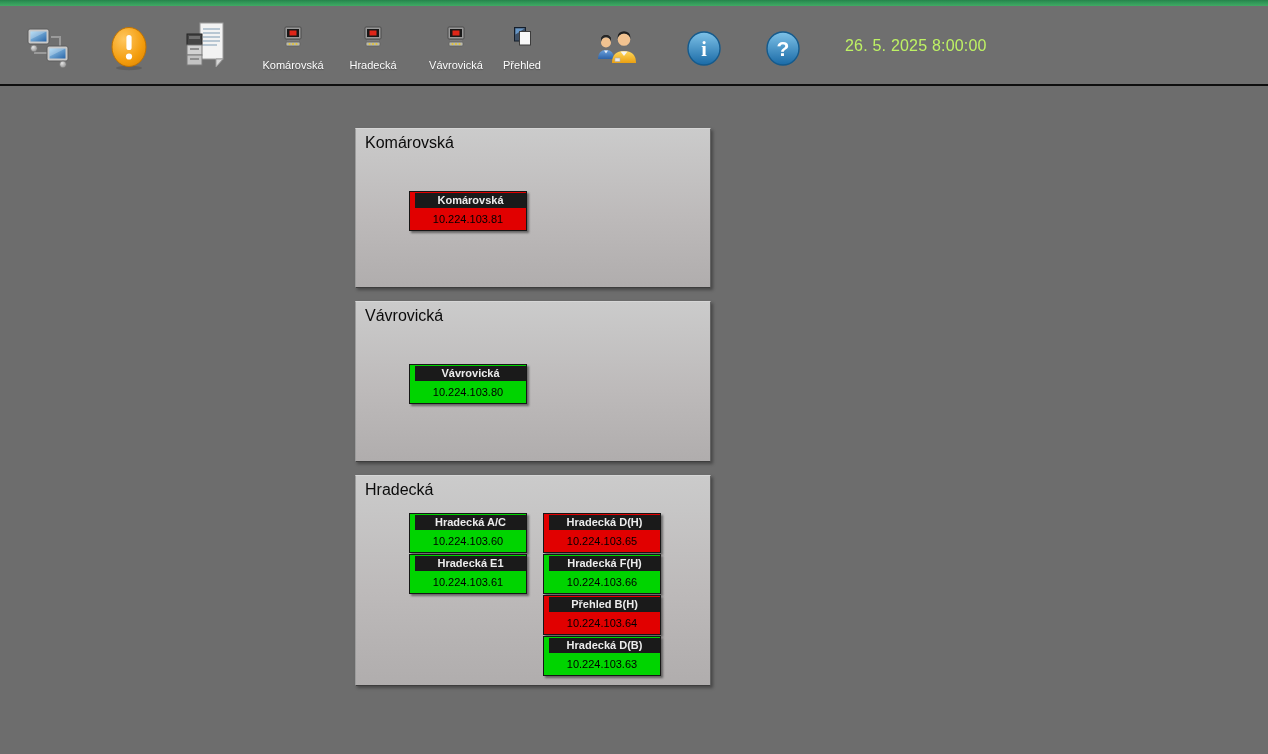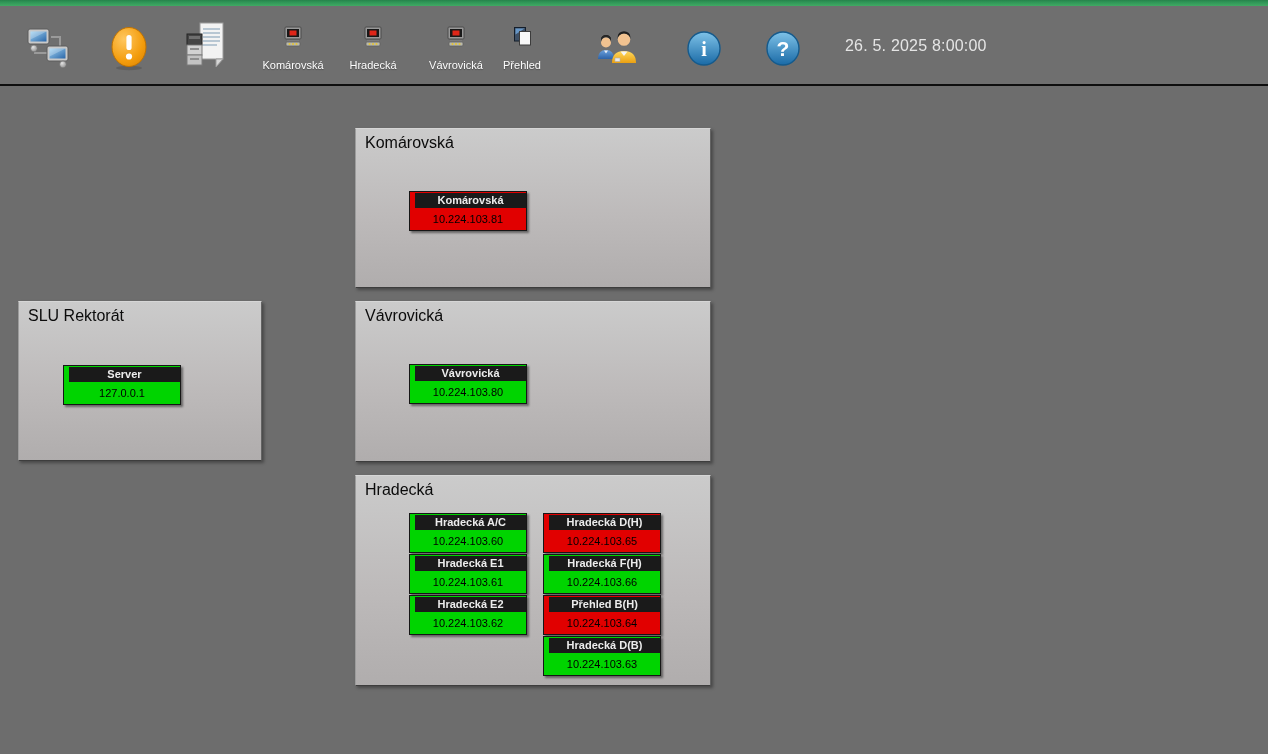--- a/index.html
+++ b/index.html
@@ -25,21 +25,21 @@
   .station-btn{
     position:absolute;top:20px;height:46px;background:none;border:0;padding:0;margin:0;cursor:pointer;
     display:flex;flex-direction:column;align-items:center;justify-content:space-between;
   }
   .station-label{
     color:#fdfdfd;font-size:11px;line-height:13px;white-space:nowrap;
     font-family:"Liberation Sans","DejaVu Sans",sans-serif;
     text-shadow:0 1px 1px rgba(0,0,0,.3);
   }
   .datetime{
-    position:absolute;left:845px;top:31px;color:#e5e5e5;font-size:16px;line-height:18px;
+    position:absolute;left:845px;top:31px;color:#bef264;font-size:16px;line-height:18px;
     letter-spacing:.2px;white-space:nowrap;
   }
 
   
   .main{position:absolute;top:88px;left:0;right:0;bottom:0;background:#6d6d6d;}
   .panel{
     position:absolute;
     background:linear-gradient(180deg,#cbcbcb 0%,#bdbaba 55%,#b0adad 100%);
     border:1px solid #8f8f8f;
     border-top-color:#d6d6d6;border-left-color:#9c9c9c;
@@ -256,29 +256,20 @@
     <div class="panel" id="panel-0">
       <div class="panel-title">Komárovská</div>
       <div class="node-col">
           <div class="node" style="background: rgb(225, 0, 0);">
             <div class="node-name">Komárovská</div>
             <div class="node-ip">10.224.103.81</div>
           </div>
         </div>
     </div>
 
-    <div class="panel" id="panel-1">
-      <div class="panel-title">SLU Rektorát</div>
-      <div class="node-col">
-          <div class="node" style="background: rgb(0, 212, 0);">
-            <div class="node-name">Server</div>
-            <div class="node-ip">127.0.0.1</div>
-          </div>
-        </div>
-    </div>
 
     <div class="panel" id="panel-2">
       <div class="panel-title">Vávrovická</div>
       <div class="node-col">
           <div class="node" style="background: rgb(0, 212, 0);">
             <div class="node-name">Vávrovická</div>
             <div class="node-ip">10.224.103.80</div>
           </div>
         </div>
     </div>
@@ -287,24 +278,20 @@
       <div class="panel-title">Hradecká</div>
       <div class="node-col col-left">
           <div class="node" style="background: rgb(0, 212, 0);">
             <div class="node-name">Hradecká A/C</div>
             <div class="node-ip">10.224.103.60</div>
           </div>
           <div class="node" style="background: rgb(0, 212, 0);">
             <div class="node-name">Hradecká E1</div>
             <div class="node-ip">10.224.103.61</div>
           </div>
-          <div class="node" style="background: rgb(0, 212, 0);">
-            <div class="node-name">Hradecká E2</div>
-            <div class="node-ip">10.224.103.62</div>
-          </div>
         </div>
       <div class="node-col col-right">
           <div class="node" style="background: rgb(225, 0, 0); text-decoration: underline;">
             <div class="node-name">Hradecká D(H)</div>
             <div class="node-ip">10.224.103.65</div>
           </div>
           <div class="node" style="background: rgb(0, 212, 0);">
             <div class="node-name">Hradecká F(H)</div>
             <div class="node-ip">10.224.103.66</div>
           </div>

